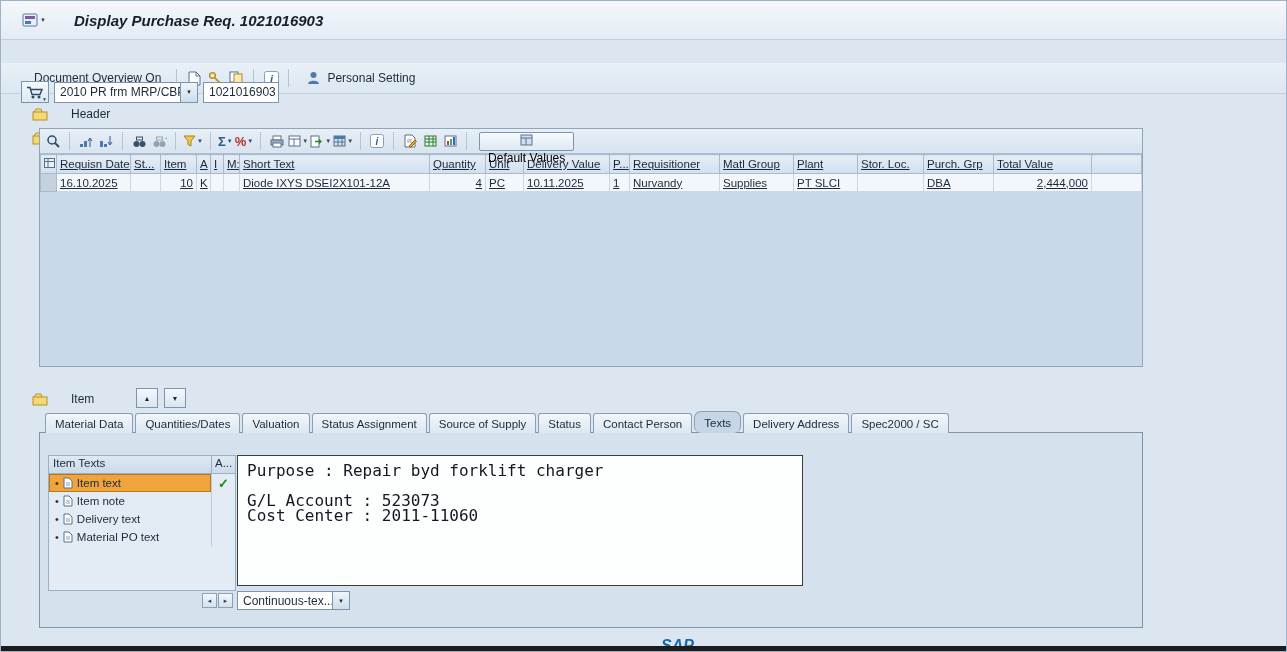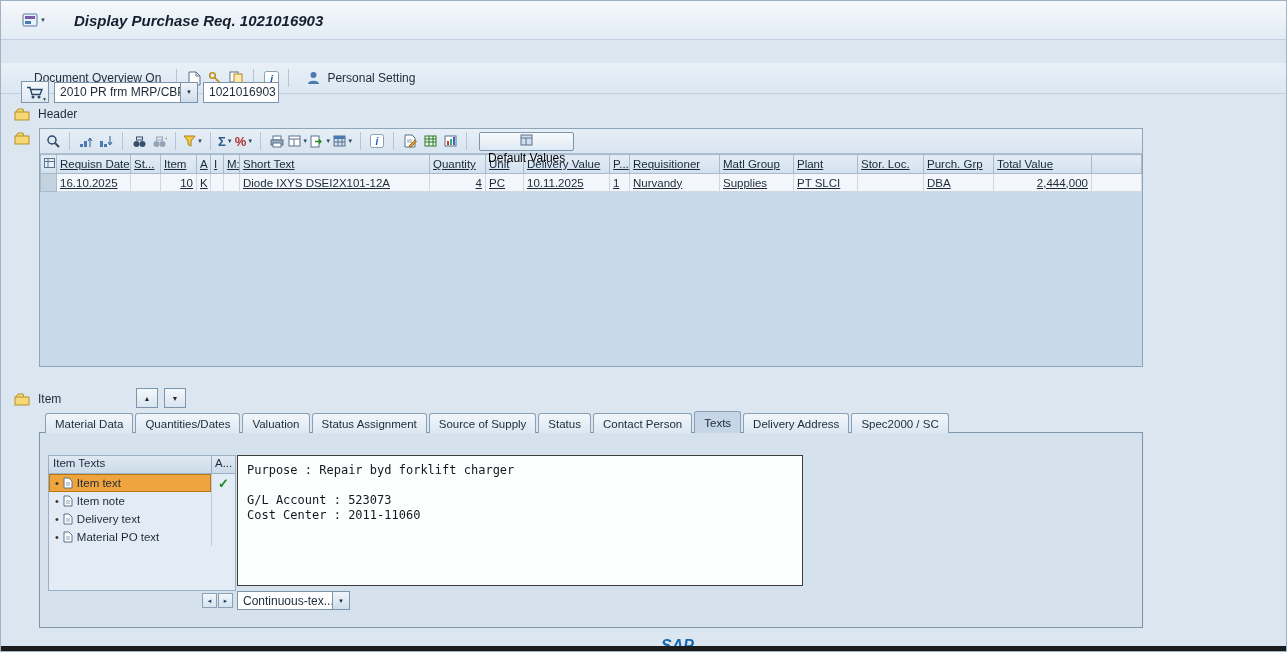--- a/index.html
+++ b/index.html
@@ -21,55 +21,55 @@
 
   
   .docrow{position:absolute;left:20px;top:80px;display:flex;align-items:center;gap:5px;}
   .cartbtn{width:28px;height:22px;border:1px solid #7d95aa;background:linear-gradient(#f4f8fb,#dde8f2);display:inline-flex;align-items:center;justify-content:center;position:relative;padding:0;}
   .corner{position:absolute;right:1px;bottom:0;font-size:5px;color:#345;}
   .field{display:inline-flex;align-items:center;background:#fff;border:1px solid #7d95aa;height:21px;box-sizing:border-box;}
   .fval{flex:1;padding:0 5px;white-space:nowrap;overflow:hidden;}
   .ddbtn{width:16px;align-self:stretch;display:flex;align-items:center;justify-content:center;border-left:1px solid #7d95aa;background:linear-gradient(#eef4fa,#cfdeec);font-size:6px;color:#1c2a3a;}
   .typefield{width:144px;}
   .numfield{width:76px;}
-  .secrow{position:absolute;display:flex;align-items:center;gap:7px;left:12px;}
+  .secrow{position:absolute;display:flex;align-items:center;gap:22px;left:30px;}
 
   
   .gridpanel{position:absolute;left:38px;top:127px;width:1104px;height:239px;border:1px solid #8fa6ba;background:#c9d9e9;box-sizing:border-box;}
   .gtools{height:24px;display:flex;align-items:center;gap:2px;padding:0 4px;background:linear-gradient(#e7eef6,#d8e4f0);border-bottom:1px solid #aebfd0;}
   .dvbtn{display:inline-flex;align-items:center;gap:5px;border:1px solid #7d95aa;background:linear-gradient(#f8fbfd,#dde9f3);border-radius:2px;padding:1px 8px;font:inherit;height:19px;margin-left:5px;flex-direction:column;}
   table.items{border-collapse:collapse;table-layout:fixed;width:100%;font-size:11.5px;text-decoration:underline;}
   .items th{background:linear-gradient(#e4edf5,#d2e0ee);border:1px solid #a8bacb;font-weight:normal;text-align:left;padding:1px 3px;height:16px;overflow:hidden;white-space:nowrap;color:#16283a;}
   .items td{background:#f3f7fb;border:1px solid #ccd8e4;padding:1px 3px;height:15px;overflow:hidden;white-space:nowrap;}
   .items td.selcell{background:#c4d2e0;border-color:#a8bacb;}
   .ra{text-align:right;}
 
   
   .itemsel{position:absolute;left:135px;top:387px;display:flex;gap:6px;align-items:center;}
   .redfield{border:2px solid #c43232;width:292px;}
   .navbtn{width:22px;height:20px;border:1px solid #7d95aa;background:linear-gradient(#f4f8fb,#d9e5f0);font-size:7px;color:#1c2a3a;display:inline-flex;align-items:center;justify-content:center;padding:0;}
 
   
   .tabstrip{position:absolute;left:44px;top:410px;display:flex;align-items:flex-end;height:22px;z-index:2;}
   .tab{height:19px;display:inline-flex;align-items:center;padding:0 9px;border:1px solid #8aa0b5;border-bottom:none;border-radius:3px 3px 0 0;background:linear-gradient(#f2f6fa,#dbe7f2);margin-right:2px;font-size:11.5px;white-space:nowrap;}
-  .tab.active{background:#c6d6e6;height:21px;}
+  .tab.active{background:#c6d6e6;height:21px;border-radius:7px;}
   .tabpanel{position:absolute;left:38px;top:431px;width:1104px;height:196px;border:1px solid #7d95aa;background:#d5e2ee;box-sizing:border-box;}
 
   
   .textlist{position:absolute;left:8px;top:22px;width:188px;height:136px;border:1px solid #9ab0c4;background:#e3ecf4;box-sizing:border-box;}
   .tl-head{display:flex;height:17px;background:linear-gradient(#dfe9f2,#ccdae8);border-bottom:1px solid #9ab0c4;font-size:11.5px;}
   .tl-ht{flex:1;padding:1px 4px;}
   .tl-ha{width:24px;border-left:1px solid #9ab0c4;padding:1px 3px;box-sizing:border-box;}
   .tl-row{display:flex;height:18px;align-items:stretch;font-size:11.5px;}
   .tl-name{flex:1;display:flex;align-items:center;gap:4px;padding:0 2px 0 5px;border:1px solid transparent;}
   .tl-a{width:24px;border-left:1px solid #bccbd8;display:flex;align-items:center;justify-content:center;box-sizing:border-box;}
   .tl-row.sel .tl-name{background:#f0a43e;border:1px solid #b87818;}
   .chk{color:#1f8a1f;font-weight:bold;font-size:13px;}
   .blt{font-size:11px;color:#333;}
-  .editor{position:absolute;left:197px;top:22px;width:566px;height:131px;background:#fdfefe;border:1px solid #3c3c3c;padding:7px 9px;font-family:"DejaVu Sans Mono","Liberation Mono",monospace;font-size:12px;line-height:15px;white-space:pre-wrap;color:#101820;box-sizing:border-box;}
+  .editor{position:absolute;left:197px;top:22px;width:566px;height:131px;background:#fdfefe;border:1px solid #3c3c3c;padding:7px 9px;font-family:"DejaVu Sans Mono","Liberation Mono",monospace;font-size:16px;line-height:15px;white-space:pre-wrap;color:#101820;box-sizing:border-box;}
   .tl-scroll{position:absolute;left:162px;top:160px;display:flex;gap:1px;}
   .sbtn{width:15px;height:15px;display:inline-flex;align-items:center;justify-content:center;border:1px solid #8aa0b5;background:linear-gradient(#f2f7fb,#d5e2ee);font-size:6px;color:#2c4a68;padding:0;}
   .typedd{position:absolute;left:197px;top:158px;width:113px;height:19px;}
 
   
   .saplogo{position:absolute;left:660px;bottom:4px;height:9px;overflow:hidden;font-weight:bold;font-style:italic;font-size:16px;line-height:16px;color:#1768b0;}
   .bottombar{position:absolute;left:0;bottom:0;width:100%;height:5px;background:#1c1c1c;}
 </style>
 </head>
 <body>

